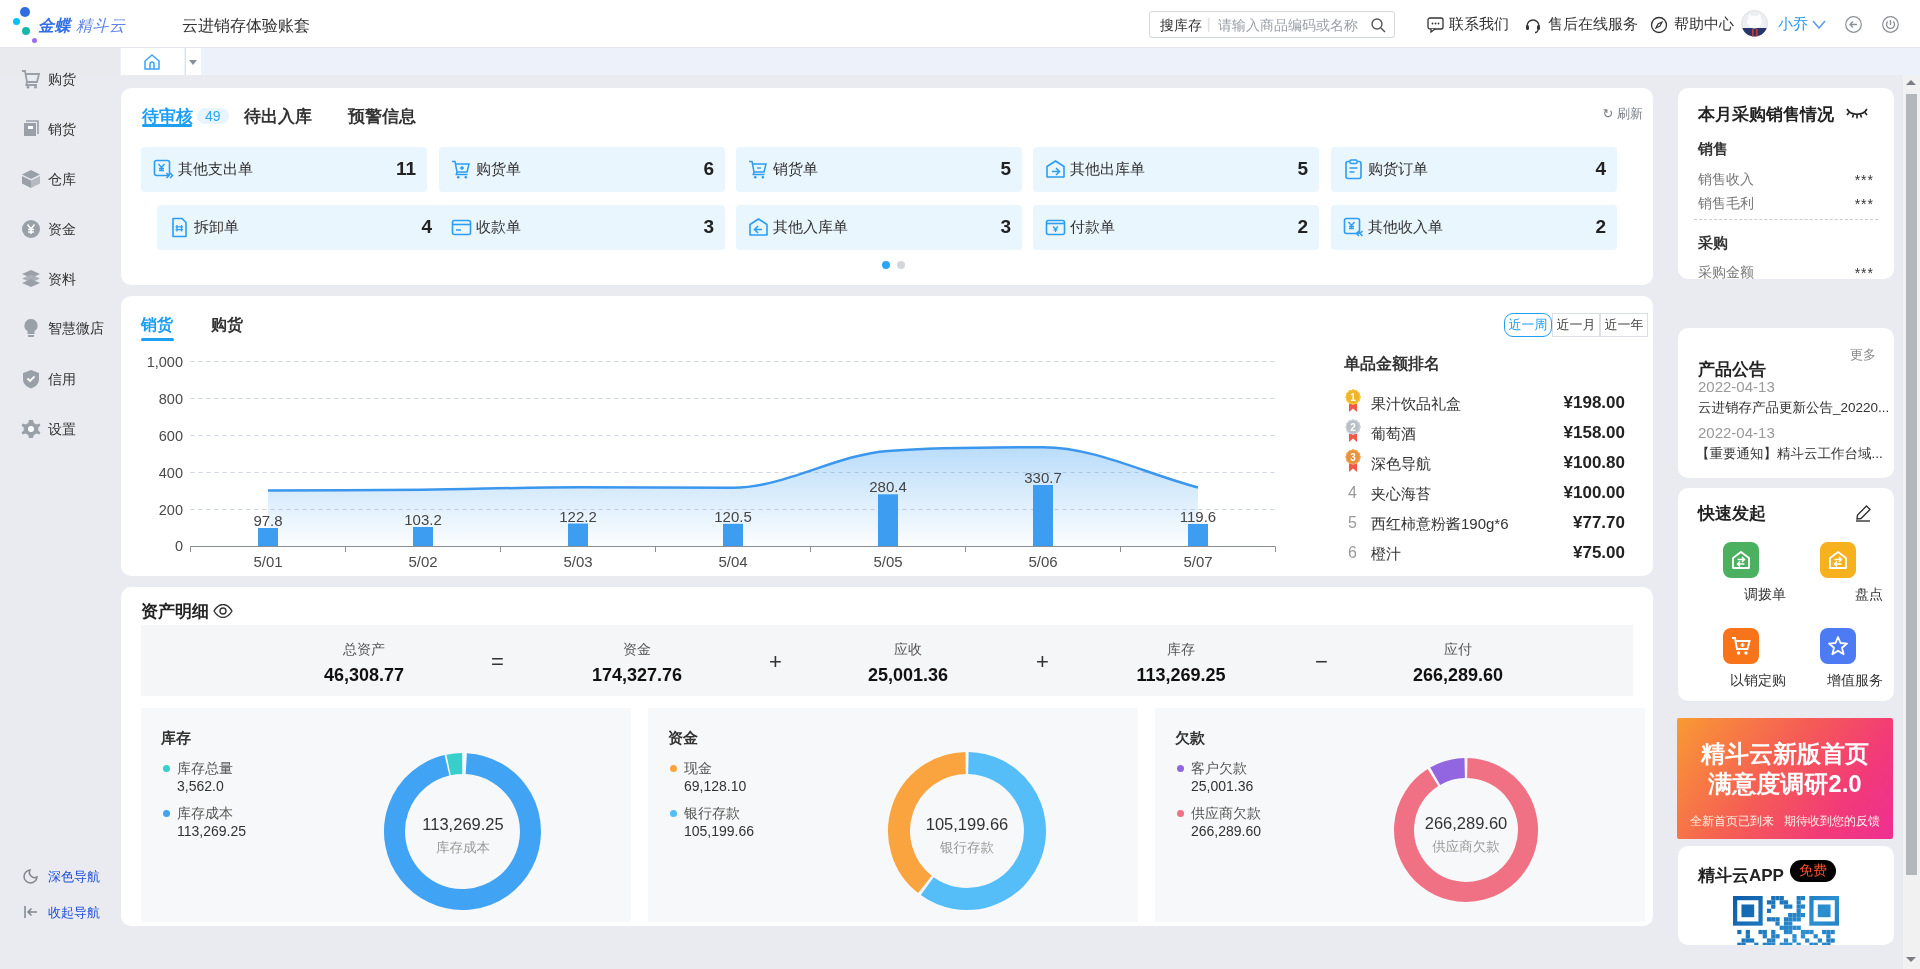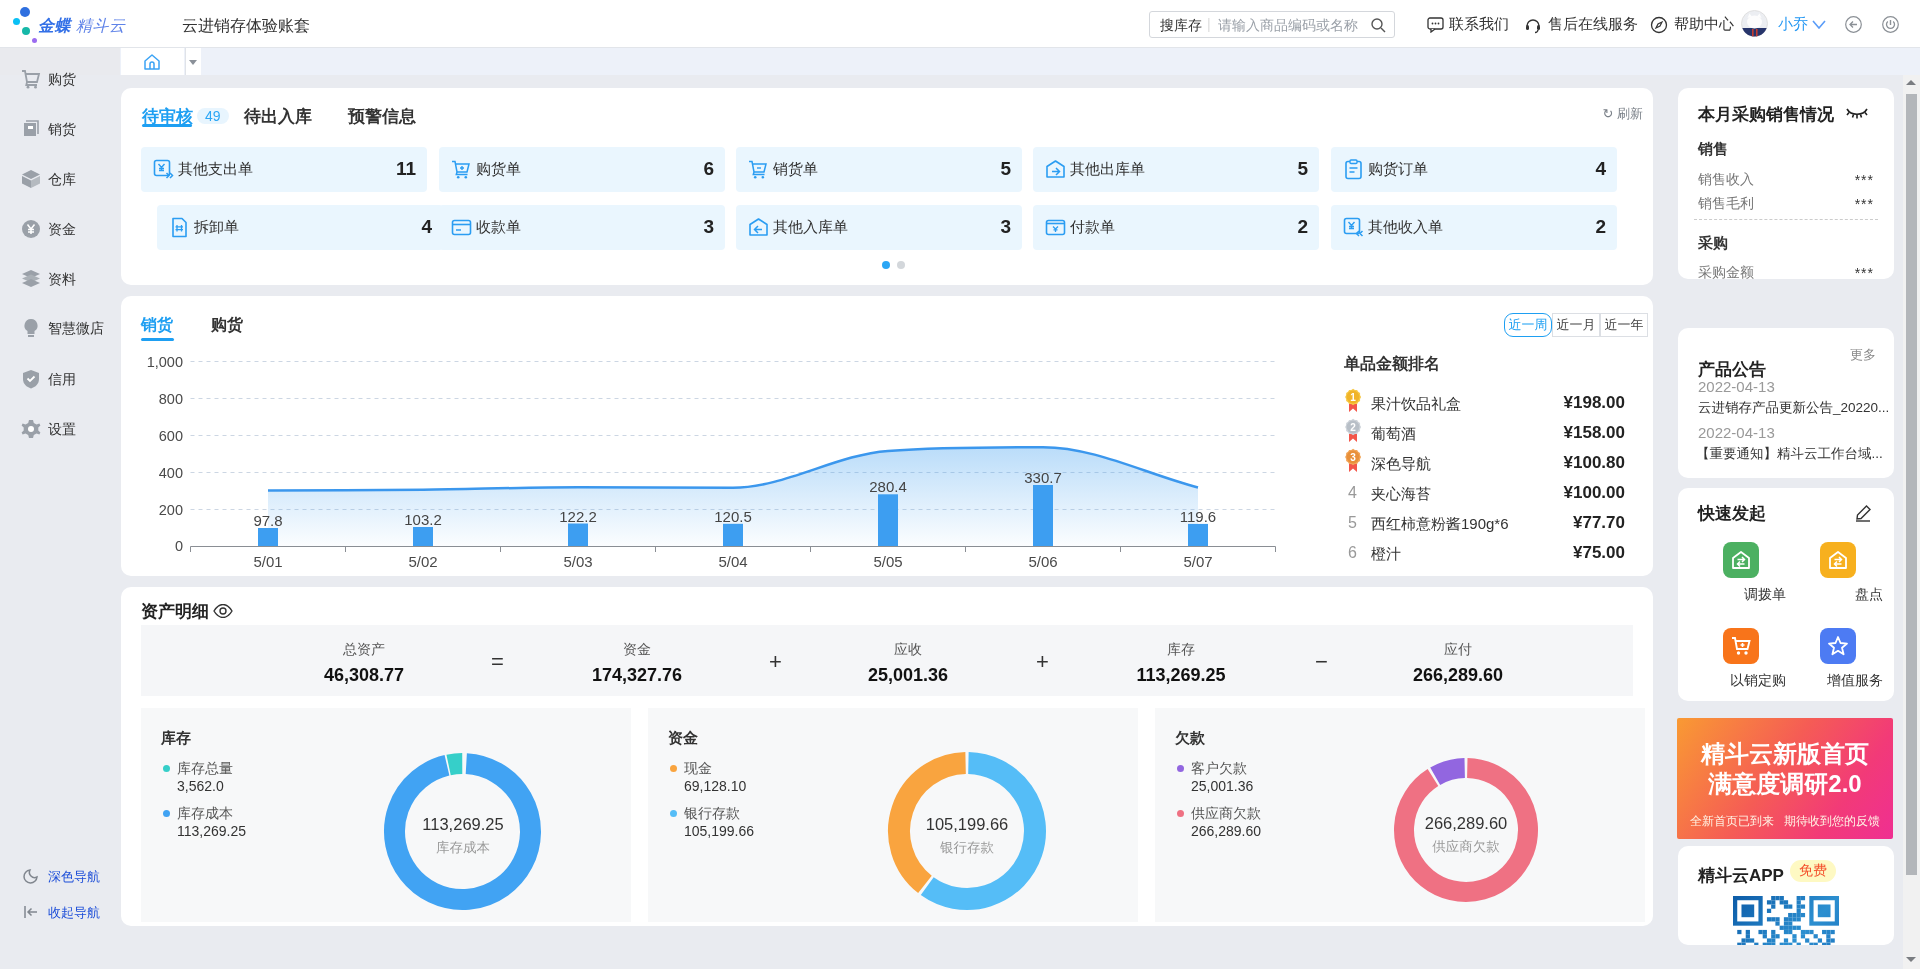--- a/index.html
+++ b/index.html
@@ -595,21 +595,21 @@
   <span class="qlab" style="left:18px;top:184px">以销定购</span>
   <span class="qlab" style="left:115px;top:184px">增值服务</span>
 </div>
 <div id="banner">
   <div class="b1">精斗云新版首页</div>
   <div class="b2">满意度调研2.0</div>
   <div class="b3">全新首页已到来&nbsp;&nbsp;&nbsp;期待收到您的反馈</div>
 </div>
 <div class="rcard" style="top:846px;height:99px">
   <span class="rtitle" style="top:18px;font-size:17px">精斗云APP</span>
-  <span style="position:absolute;left:112px;top:14px;background:#fef9c3;color:#f4502c;font-size:14px;border-radius:11px;padding:2px 9px">免费</span>
+  <span style="position:absolute;left:112px;top:14px;background:#000000;color:#f4502c;font-size:14px;border-radius:11px;padding:2px 9px">免费</span>
   <svg id="qr" style="position:absolute;left:55px;top:50px" width="106" height="106" viewBox="0 0 25 25">
       <defs>
         <linearGradient id="qg" x1="0" y1="0" x2="25" y2="25" gradientUnits="userSpaceOnUse">
           <stop offset="0" stop-color="#0d5ca8"></stop>
           <stop offset="0.5" stop-color="#2c8fd0"></stop>
           <stop offset="1" stop-color="#1565b4"></stop>
         </linearGradient>
       </defs>
       <rect x="0" y="0" width="7" height="7" fill="url(#qg)"></rect>
       <rect x="1" y="1" width="5" height="5" fill="#fff"></rect>

